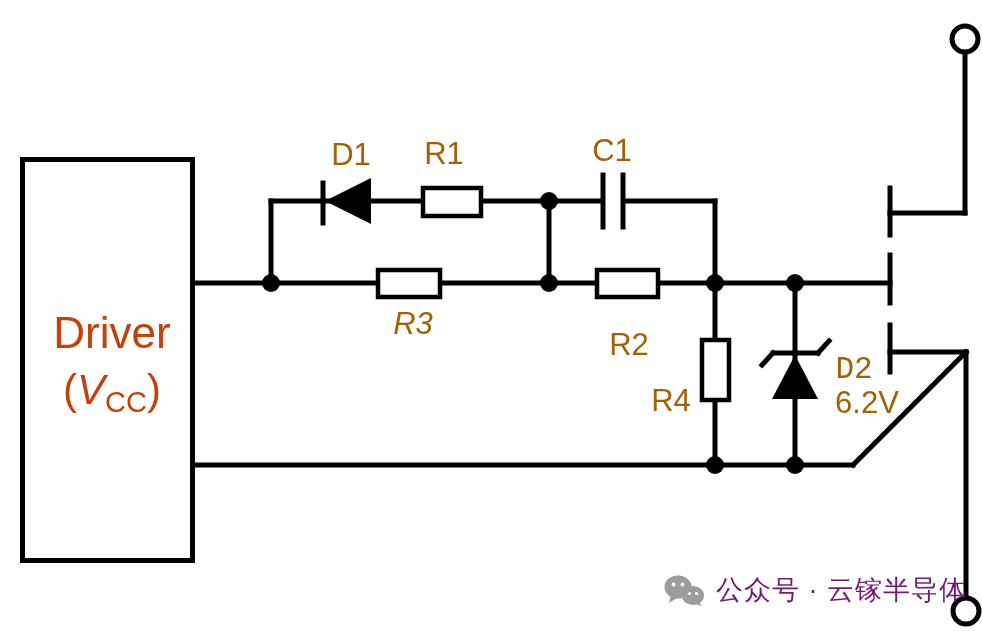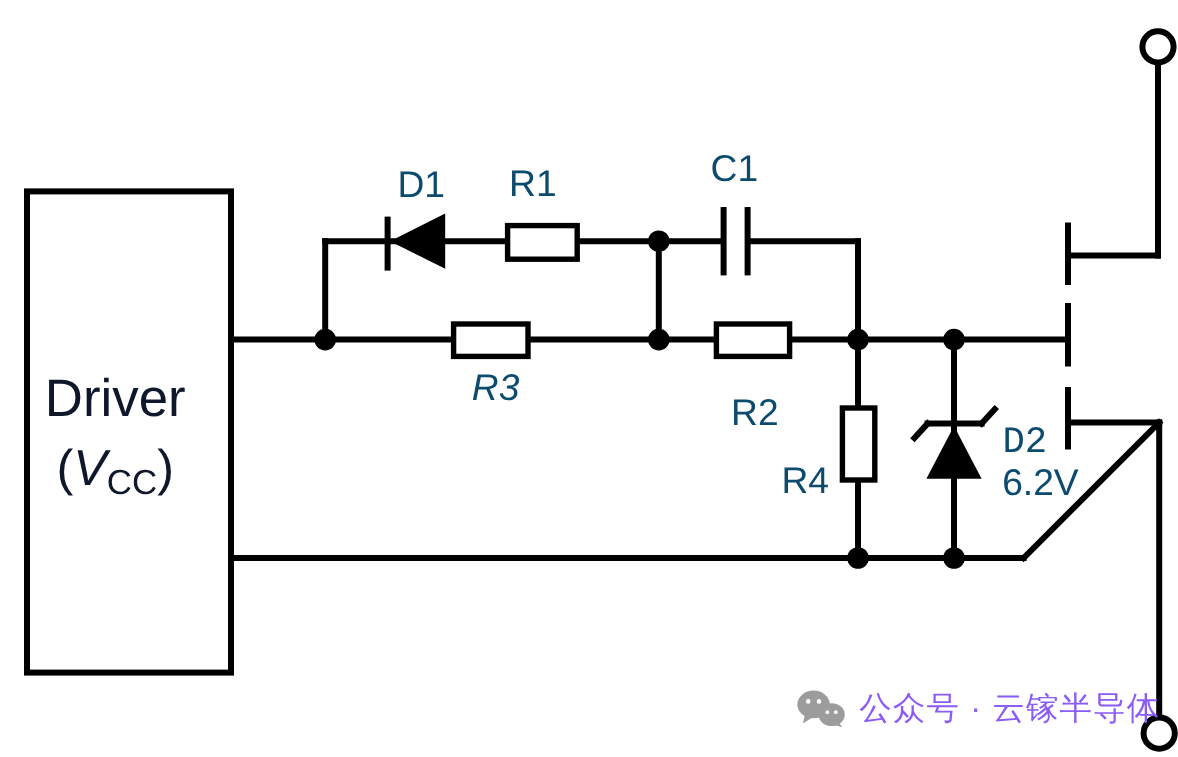--- a/index.html
+++ b/index.html
@@ -17,50 +17,50 @@
   }
   #schematic-svg {
     position: absolute;
     left: 0;
     top: 0;
   }
   .ref-label {
     position: absolute;
     transform: translate(-50%, -50%);
     font-size: 31px;
-    color: #0c4a6e;
+    color: #a16207;
     white-space: nowrap;
     line-height: 1;
   }
   .driver-text {
     position: absolute;
-    left: 96px;
+    left: 112px;
     top: 363px;
     transform: translate(-50%, -50%);
-    color: #0f172a;
+    color: #c2410c;
     font-size: 44px;
     text-align: center;
     line-height: 1.32;
     white-space: nowrap;
   }
   .driver-text .vcc-line { font-size: 42px; }
   .driver-text .v-italic { font-style: italic; }
   .driver-text .v-sub {
     font-size: 29px;
     vertical-align: -8px;
     margin-top: 19px;
   }
   .watermark {
     position: absolute;
     left: 664px;
     top: 572px;
     display: flex;
     align-items: center;
     gap: 10px;
-    color: #8b5cf6;
+    color: #701a75;
   }
   .watermark-text {
     font-size: 27px;
     letter-spacing: 1px;
     white-space: nowrap;
   }
 </style>
 </head>
 <body>
 
@@ -137,21 +137,21 @@
     </g>
   </svg>
 
   <div class="driver-text">
     <div>Driver</div>
     <div class="vcc-line"><span>(</span><span class="v-italic">V</span><span class="v-sub">CC</span><span>)</span></div>
   </div>
 
   <div class="ref-label" style="left:351px; top:154px;">D1</div>
   <div class="ref-label" style="left:444px; top:153px;">R1</div>
-  <div class="ref-label" style="left:612px; top:140px;">C1</div>
+  <div class="ref-label" style="left:612px; top:150px;">C1</div>
   <div class="ref-label" style="left:413px; top:323px;font-style:italic;">R3</div>
   <div class="ref-label" style="left:629px; top:344px;">R2</div>
   <div class="ref-label" style="left:671px; top:400px;">R4</div>
   <div class="ref-label" style="left:854px; top:369px;font-family:Liberation Mono, monospace;">D2</div>
   <div class="ref-label" style="left:867px; top:402px;">6.2V</div>
 
   <div class="watermark">
     <svg width="42" height="31" viewBox="0 0 42 31">
       <g fill="#9c9c9c">
         <ellipse cx="14" cy="12" rx="13.5" ry="11.5"></ellipse>

